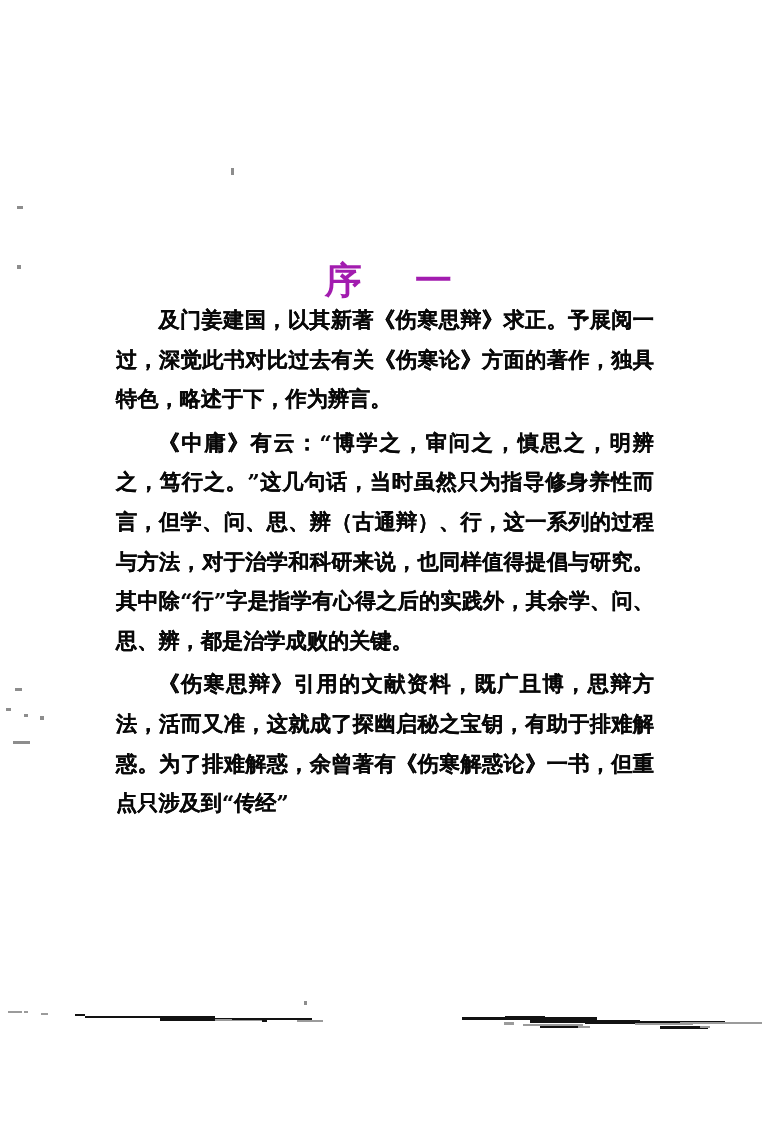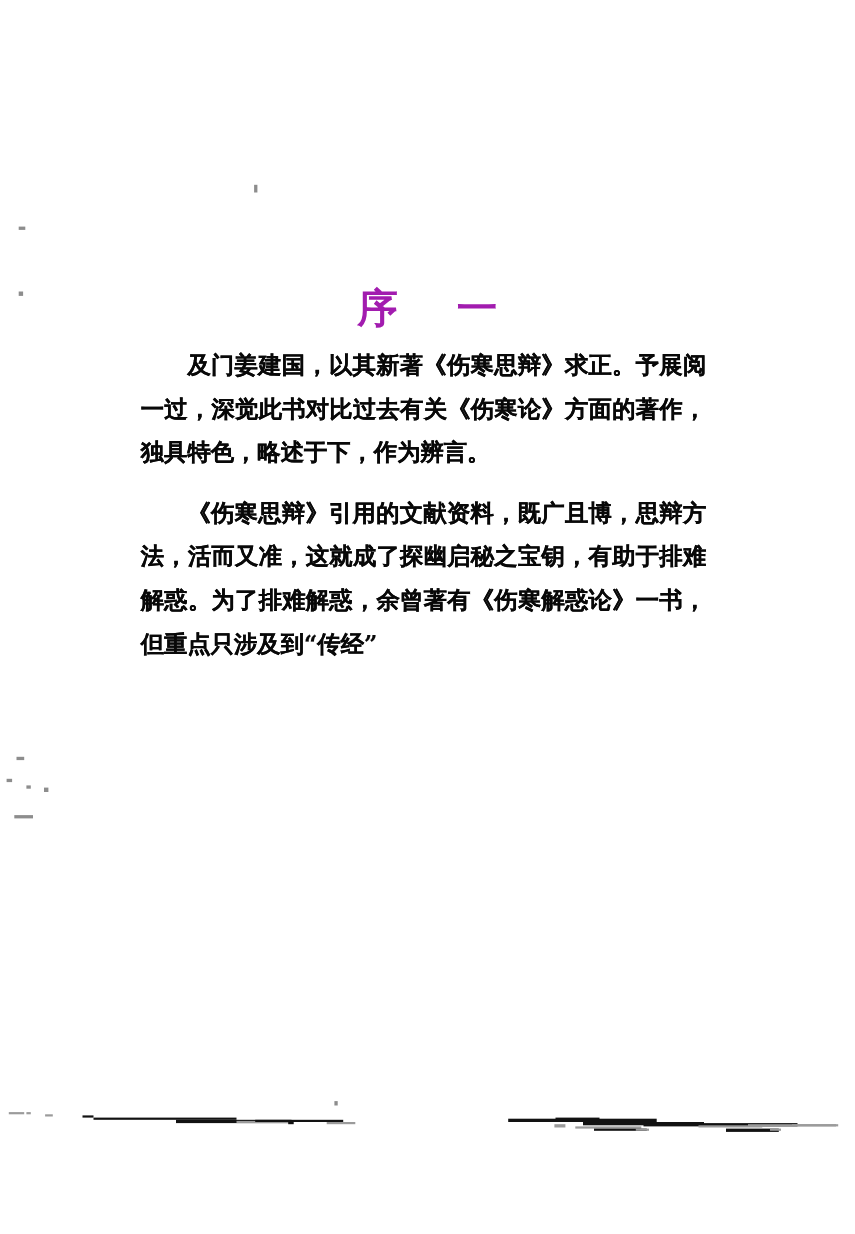--- a/index.html
+++ b/index.html
@@ -45,21 +45,21 @@
     font-size: 21.2px;
     font-weight: 700;
     line-height: 39.6px;
     color: #090909;
     text-align: justify;
     text-justify: inter-character;
     -webkit-text-stroke: 0.18px #090909;
   }
 
   #body-text p {
-    margin: 16px;
+    margin: 4px;
     text-indent: 2em;
     text-align: justify;
     text-align-last: left;
     word-break: break-all;
   }
 
   
   .speckle {
     position: absolute;
     background: #8d8d8d;
@@ -76,20 +76,21 @@
 </style>
 </head>
 <body>
 
 <div id="page">
 
   <div id="title">序　一</div>
 
   <div id="body-text">
     <p>及门姜建国，以其新著《伤寒思辩》求正。予展阅一过，深觉此书对比过去有关《伤寒论》方面的著作，独具特色，略述于下，作为辨言。</p>
+    <p>《中庸》有云：“博学之，审问之，慎思之，明辨之，笃行之。”这几句话，当时虽然只为指导修身养性而言，但学、问、思、辨（古通辩）、行，这一系列的过程与方法，对于治学和科研来说，也同样值得提倡与研究。其中除“行”字是指学有心得之后的实践外，其余学、问、思、辨，都是治学成败的关键。</p>
     <p>《伤寒思辩》引用的文献资料，既广且博，思辩方法，活而又准，这就成了探幽启秘之宝钥，有助于排难解惑。为了排难解惑，余曾著有《伤寒解惑论》一书，但重点只涉及到“传经”</p>
   </div>
 
   <div id="artifact-layer">
       <div class="speckle" style="left: 231px; top: 168px; width: 3px; height: 7px;"></div>
       <div class="speckle" style="left: 17px; top: 206px; width: 6px; height: 3px;"></div>
       <div class="speckle" style="left: 17px; top: 265px; width: 4px; height: 4px;"></div>
       <div class="speckle" style="left: 15px; top: 688px; width: 7px; height: 3px;"></div>
       <div class="speckle" style="left: 6px; top: 708px; width: 5px; height: 3px;"></div>
       <div class="speckle" style="left: 24px; top: 714px; width: 4px; height: 3px;"></div>

